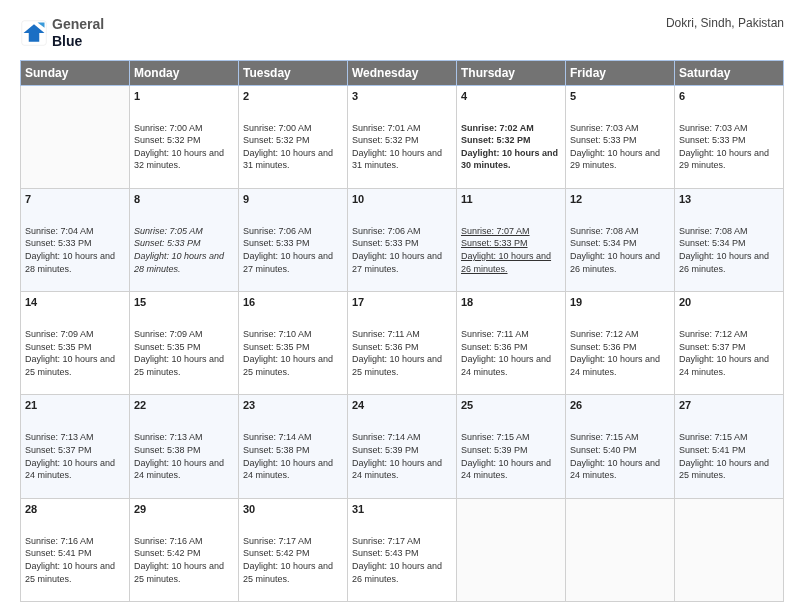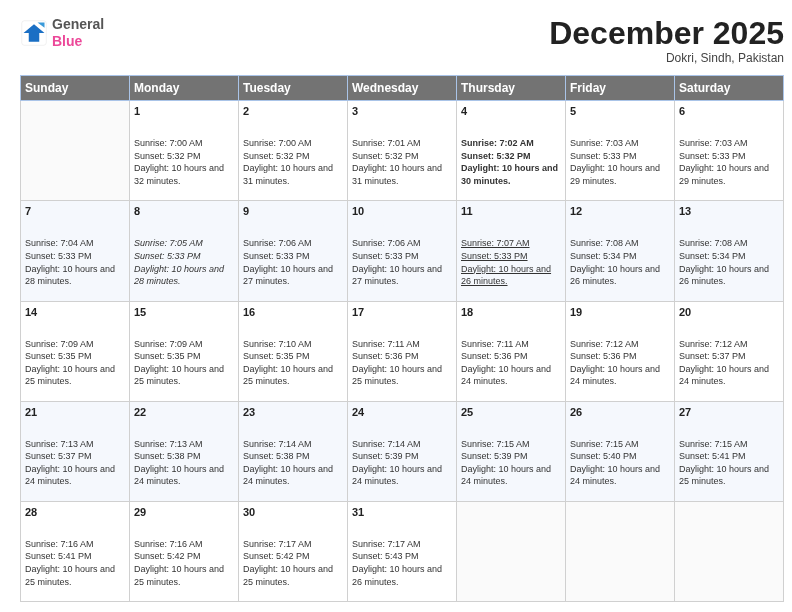--- a/index.html
+++ b/index.html
@@ -26,21 +26,21 @@
     .logo {
       display: flex;
       align-items: center;
       gap: 4px;
     }
     .logo-text {
       font-size: 14px;
       line-height: 1.2;
     }
     .logo-text .general { color: #555; font-weight: bold; }
-    .logo-text .blue { color: #ec4899; font-weight: bold; }
+    .logo-text .blue { color: #0f172a; font-weight: bold; }
     .logo-icon {
       width: 28px;
       height: 28px;
     }
     .title-block {
       text-align: right;
     }
     .month-title {
       font-size: 32px;
       font-weight: bold;
@@ -103,21 +103,20 @@
         <rect x="2" y="2" width="28" height="28" rx="3" fill="#fff" stroke="#ddd" stroke-width="0.5"></rect>
         <polygon points="16,6 28,16 22,16 22,26 10,26 10,16 4,16" fill="#1a6fc4"></polygon>
         <polygon points="20,4 28,10 28,4" fill="#3a9ad9"></polygon>
       </svg>
       <div class="logo-text">
         <span class="general">General</span><br>
         <span class="blue">Blue</span>
       </div>
     </div>
     <div class="title-block">
-      <div class="month-title">December 2025</div>
       <div class="location">Dokri, Sindh, Pakistan</div>
     </div>
   </div>
 
   <table class="calendar">
     <thead>
       <tr>
       <th>Sunday</th>
           <th>Monday</th>
           <th>Tuesday</th>

